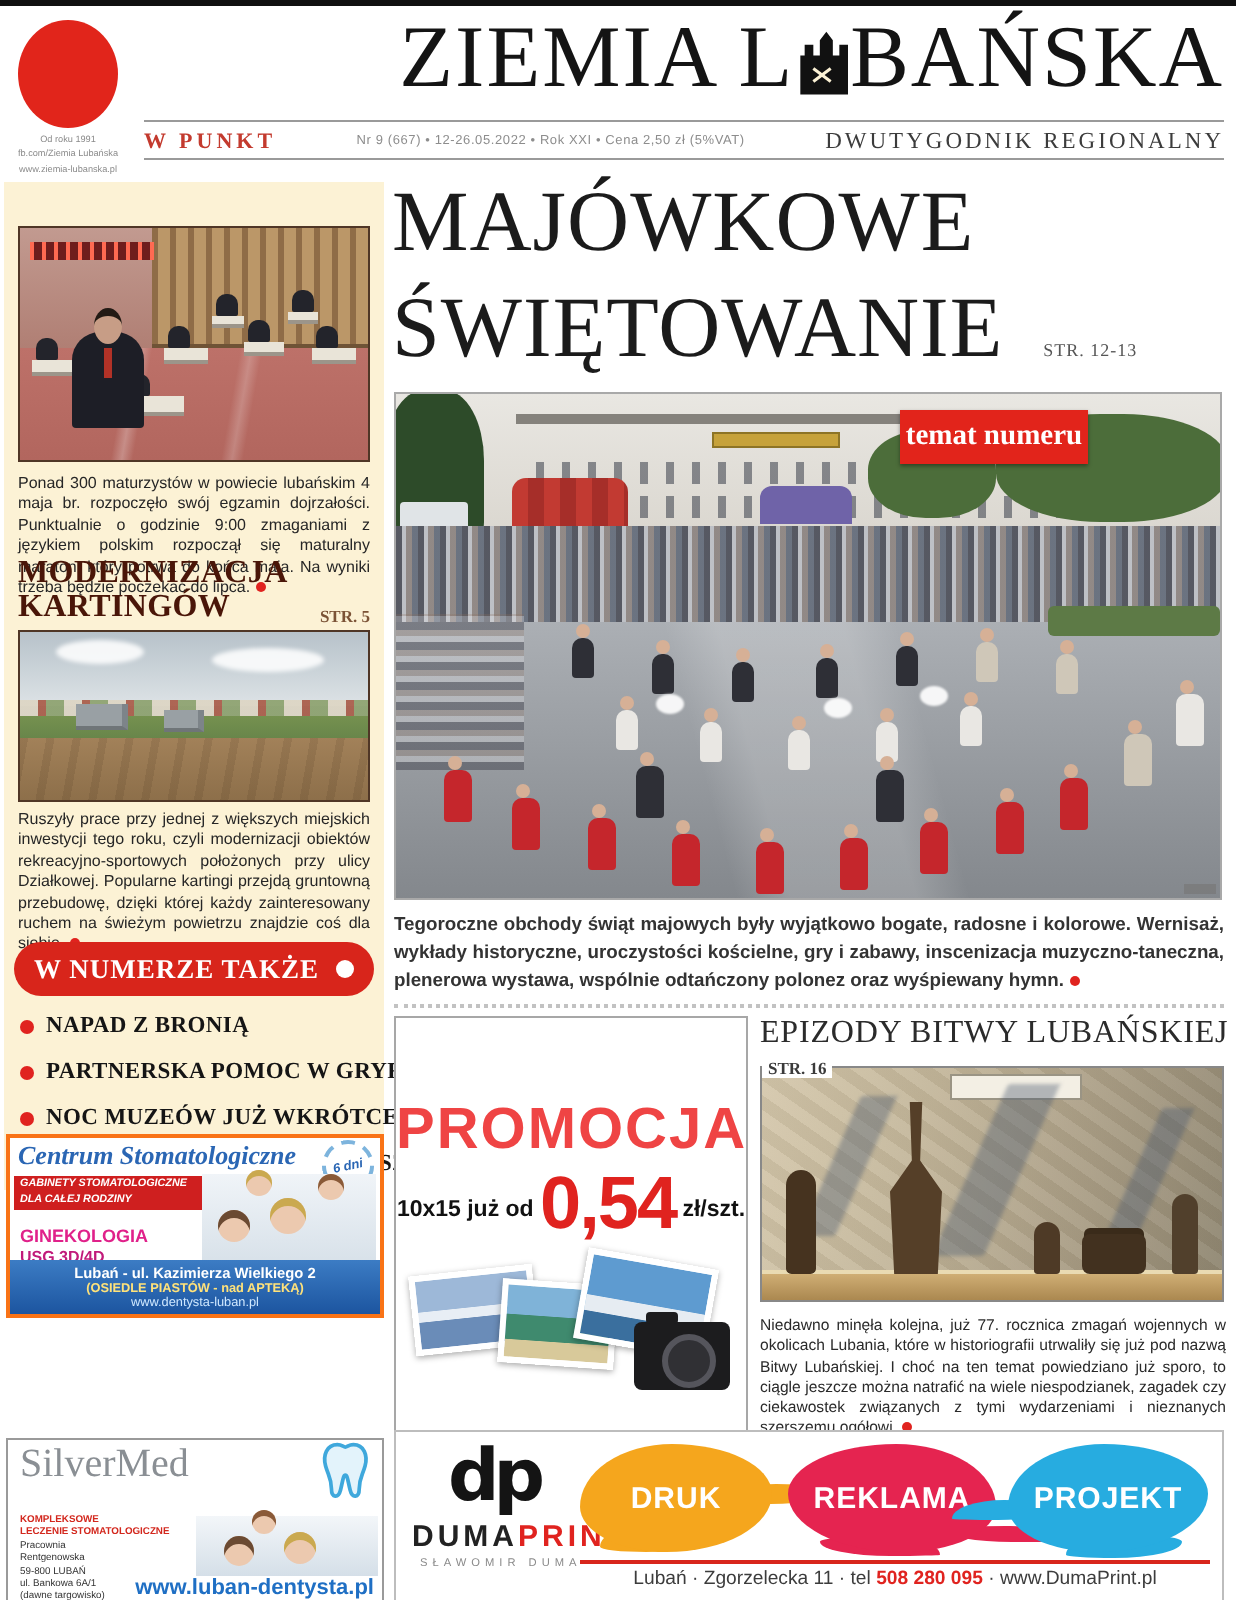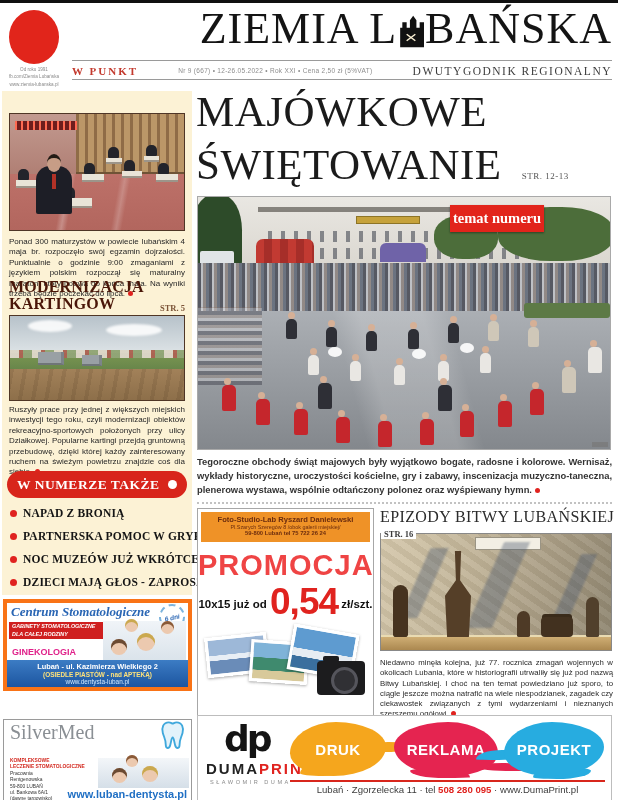--- a/index.html
+++ b/index.html
@@ -54,21 +54,21 @@
   .site-block { position:absolute; background:#99a0a4; border-right:3px solid #7d8489; border-bottom:2px solid #6f7578; }
 
   .issue-banner { position:absolute; left:5px; top:380px; width:180px; height:27px; background:#d8251b; border-radius:14px; display:flex; align-items:center; justify-content:space-between; padding:0 10px; }
   .issue-banner .txt { font-family:"Liberation Serif", serif; font-weight:bold; font-size:13.5px; color:#fff; letter-spacing:.5px; }
   .issue-banner .wdot { width:9px; height:9px; border-radius:50%; background:#fff; }
   .bullet { position:absolute; left:8px; width:178px; display:flex; align-items:center; }
   .bullet .bdot { width:7px; height:7px; border-radius:50%; background:#e0231f; margin-right:6px; flex:none; }
   .bullet .blabel { font-family:"Liberation Serif", serif; font-weight:bold; font-size:11.5px; color:#151515; letter-spacing:.2px; white-space:nowrap; }
 
   
-  .ad-piastow { left:3px; top:596px; width:189px; height:92px; border:4px solid #f97316; background:#fff; overflow:hidden; }
+  .ad-piastow { left:3px; top:564px; width:189px; height:92px; border:2px solid #f97316; background:#fff; overflow:hidden; }
   .cs-head { position:absolute; left:4px; top:1px; font-family:"Liberation Serif", serif; font-style:italic; font-weight:bold; font-size:13px; color:#2a66b4; white-space:nowrap; }
   .cs-badge { position:absolute; right:3px; top:1px; width:26px; height:26px; border-radius:50%; border:2px dashed #7db4dd; background:#fff; color:#2a66b4; font-size:6.5px; font-weight:bold; font-style:italic; display:flex; align-items:center; justify-content:center; transform:rotate(-12deg); }
   .cs-photo { position:absolute; left:96px; top:18px; right:2px; height:66px; background:linear-gradient(180deg,#f0f4f8,#ccd8e2); }
   .head-c { position:absolute; border-radius:50%; background:#ecc9af; }
   .cs-band { position:absolute; left:2px; top:19px; width:94px; height:17px; background:#cf1f1f; color:#fff; font-style:italic; font-weight:bold; font-size:5.4px; line-height:1.4; padding:1px 3px; }
   .cs-gin1 { position:absolute; left:5px; top:44px; font-weight:bold; font-size:9px; color:#e0218a; }
   .cs-gin2 { position:absolute; left:5px; top:55px; font-weight:bold; font-size:8px; color:#c11a7a; }
   .cs-phone { position:absolute; left:4px; top:70px; font-weight:bold; font-size:11px; color:#1f5bb5; }
   .cs-brand { position:absolute; right:4px; top:70px; font-style:italic; font-weight:900; font-size:9.5px; }
   .cs-brand .b1 { color:#9aa0a6; } .cs-brand .b2 { color:#d3281e; }
@@ -344,25 +344,20 @@
 
   <div class="badge-topic">temat numeru</div>
   <div class="mp-credit"></div>
 </div>
 
 <div class="abs main-caption"><span>Tegoroczne obchody świąt majowych były wyjątkowo bogate, radosne i kolorowe. Wernisaż, wykłady historyczne, uroczystości kościelne, gry i zabawy, inscenizacja muzyczno-taneczna, plenerowa wystawa, wspólnie odtańczony polonez oraz wyśpiewany hymn.</span><span class="enddot"></span></div>
 
 <div class="abs dotline"></div>
 
 <div class="abs ad-foto">
-  <div class="foto-head">
-    <div class="h1">Foto-Studio-Lab Ryszard Danielewski</div>
-    <div class="h2">Pl.Szarych Szeregów 8 /obok galerii miejskiej/</div>
-    <div class="h3">59-800 Lubań tel 75 722 26 24</div>
-  </div>
   <div class="foto-promo">PROMOCJA!</div>
   <div class="foto-price"><span class="pre">10x15 już od </span><span class="val">0,54</span><span class="suf"> zł/szt.</span></div>
   <div class="print p1"></div>
   <div class="print p2"></div>
   <div class="print p3"></div>
   <div class="camera"></div>
   <div class="foto-foot">Zdjęcia do dokumentów - Ramy - Albumy - Baterie - Karty Pamięci</div>
 </div>
 
 <div class="abs battle-title">EPIZODY BITWY LUBAŃSKIEJ</div>

